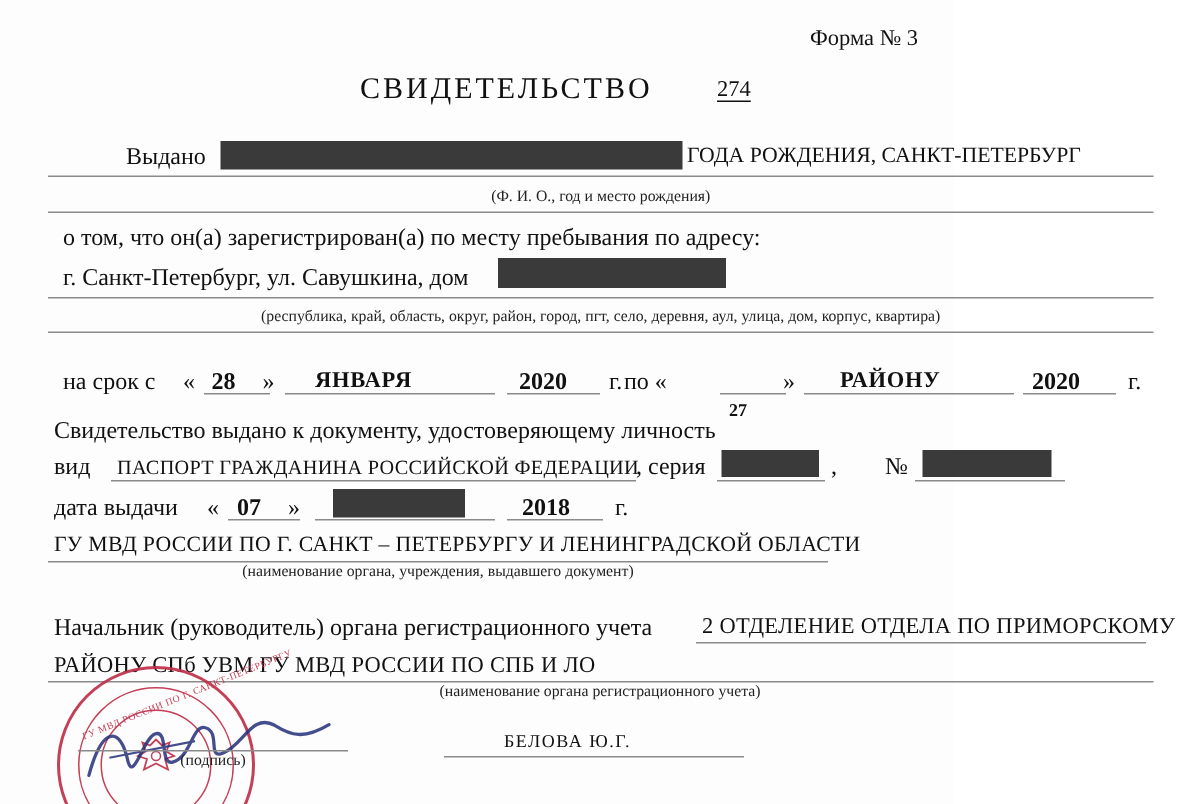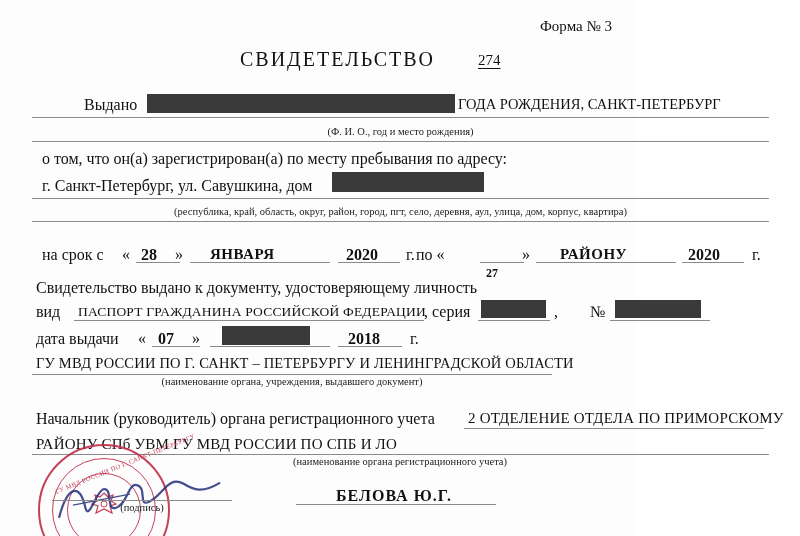--- a/index.html
+++ b/index.html
@@ -129,23 +129,22 @@
     width: 190px;
     height: 46px;
     color: #1b2a6b;
     font-family: "DejaVu Serif", serif;
     font-style: italic;
     font-size: 26px;
     transform: rotate(-7deg);
     opacity: 0.85;
   }
   .fam-name {
-    font-size: 16px;
+    font-size: 12px;
     letter-spacing: 1px;
-    font-weight: bold;
   }
 </style>
 </head>
 <body>
 
 <div class="page">
 
   <div class="abs form-no">Форма № 3</div>
 
   <div class="abs title-main">СВИДЕТЕЛЬСТВО</div>

